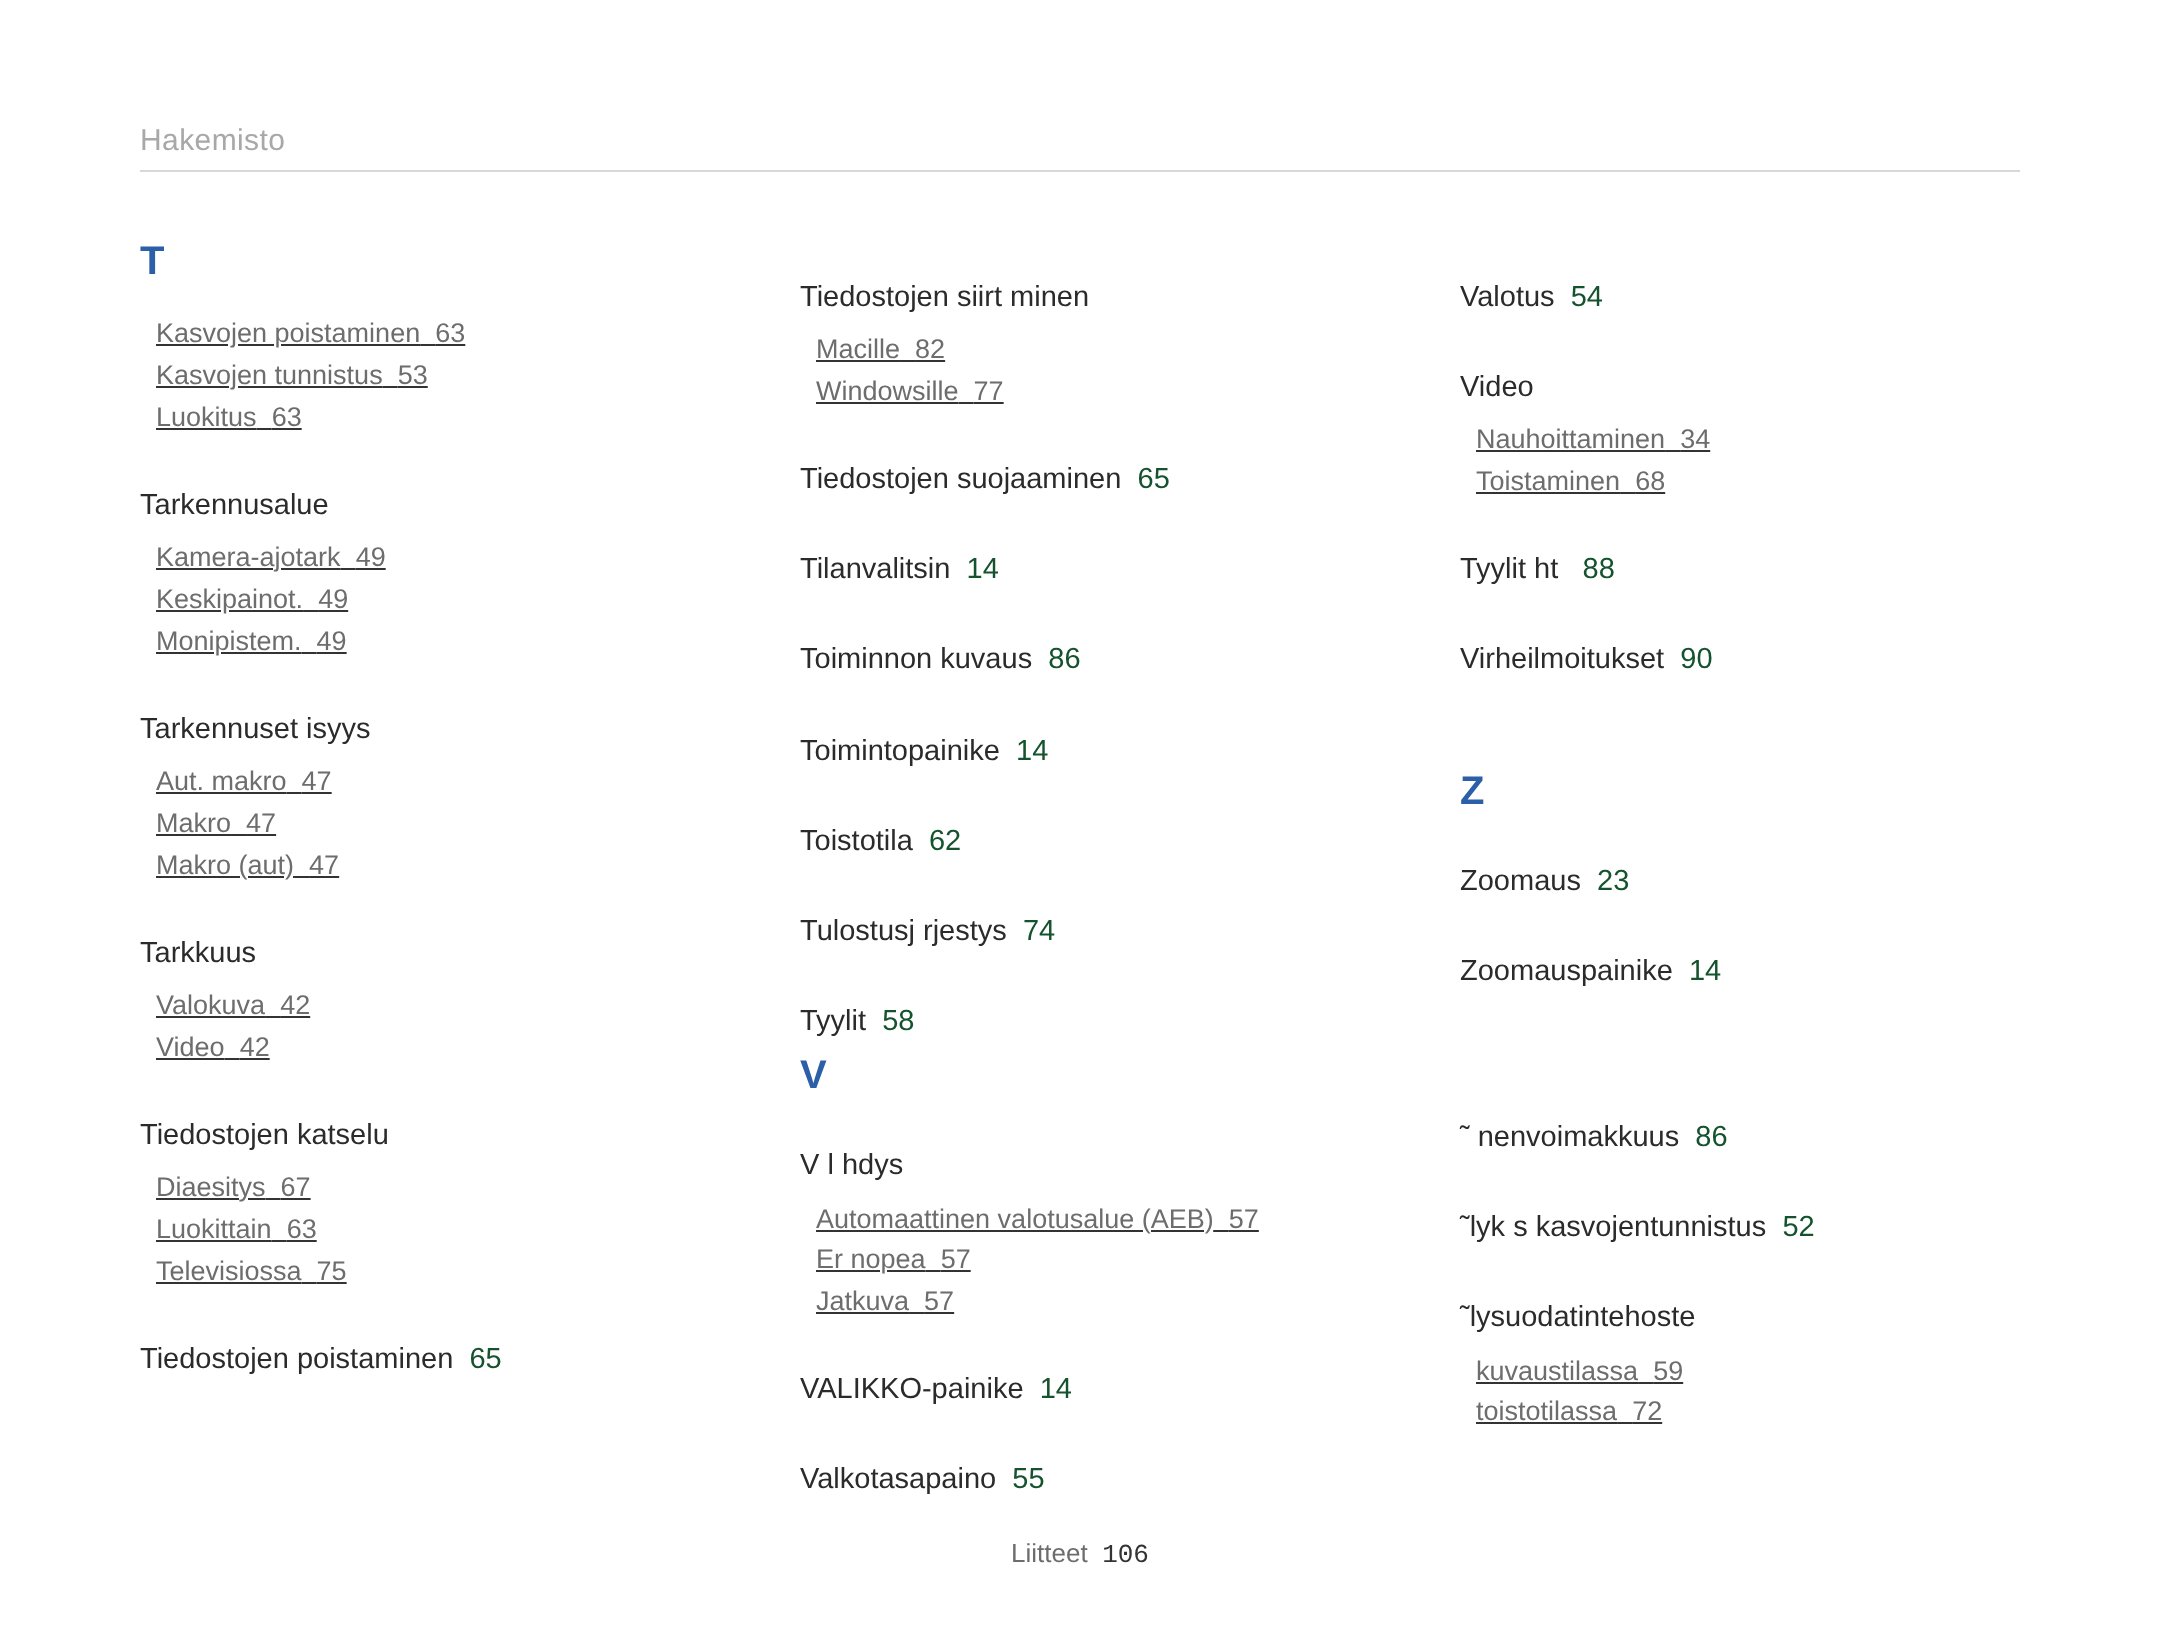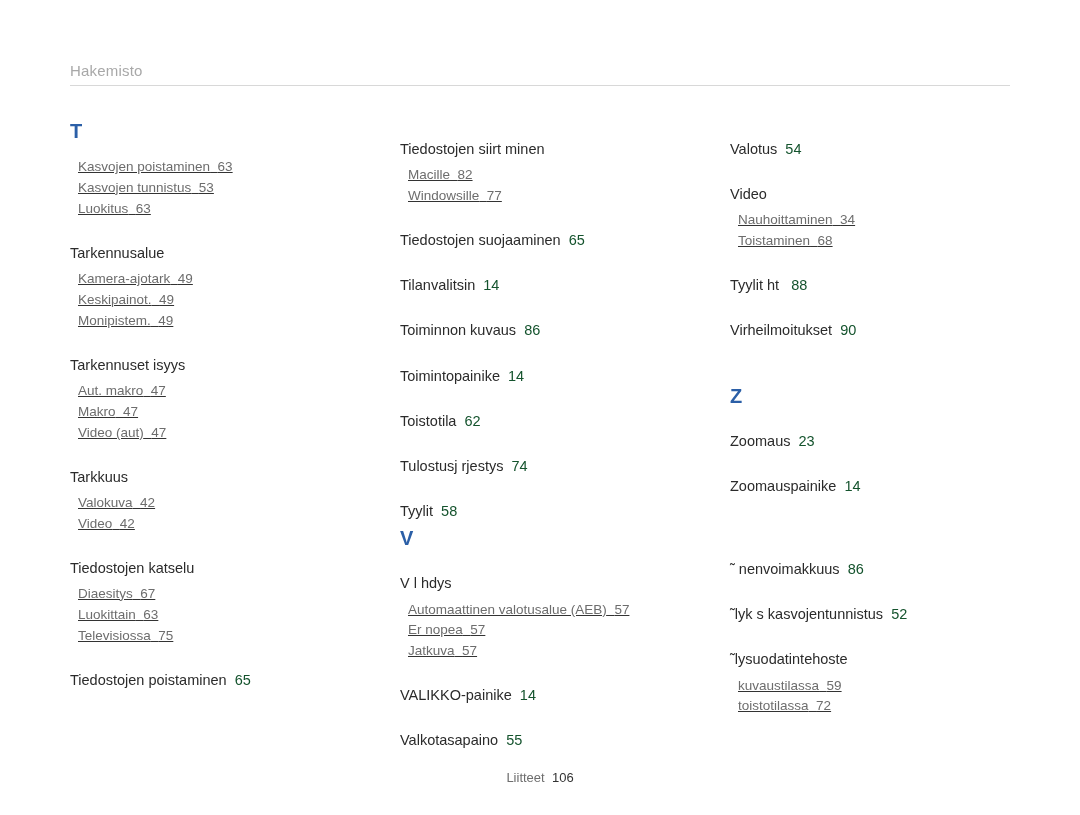--- a/index.html
+++ b/index.html
@@ -9,21 +9,21 @@
   .header-rule { border: none; border-top: 1px solid #d8d8d8; margin-bottom: 30px; }
   .columns { display: flex; gap: 50px; }
   .col { flex: 1; }
   .letter { font-size: 20px; color: #2b5fa7; font-weight: 700; margin-top: 4px; margin-bottom: 14px; }
   .entry-main { font-size: 14.5px; color: #2b2b2b; margin-top: 22px; margin-bottom: 4px; line-height: 1.6; }
   .entry-main .pg { color: #14532d; text-align: right; }
   .sub-list { margin-left: 8px; margin-bottom: 6px; text-decoration: underline; }
   .sub-item { font-size: 13.5px; color: #6d6d6d; line-height: 1.55; }
   .sub-item .pg { color: #6d6d6d; }
   .footer { position: absolute; bottom: 30px; left: 0; right: 0; text-align: center; font-size: 13px; color: #6d6d6d; }
-  .footer .pnum { color: #333; }
+  .footer .pnum { color: #333; font-family: Liberation Mono, monospace; }
 </style>
 </head>
 <body>
 
 <div class="page">
   <div class="header-title">Hakemisto</div>
   <hr class="header-rule">
   <div class="columns">
       <div class="col">
         <div class="letter">T</div>
@@ -35,21 +35,21 @@
         <div class="entry-main"><span>Tarkennusalue</span></div>
         <div class="sub-list">
           <div class="sub-item"><span>Kamera-ajotark</span>&nbsp;&nbsp;<span class="pg">49</span></div>
           <div class="sub-item"><span>Keskipainot.</span>&nbsp;&nbsp;<span class="pg">49</span></div>
           <div class="sub-item"><span>Monipistem.</span>&nbsp;&nbsp;<span class="pg">49</span></div>
         </div>
         <div class="entry-main"><span>Tarkennuset isyys</span></div>
         <div class="sub-list">
           <div class="sub-item"><span>Aut. makro</span>&nbsp;&nbsp;<span class="pg">47</span></div>
           <div class="sub-item"><span>Makro</span>&nbsp;&nbsp;<span class="pg">47</span></div>
-          <div class="sub-item"><span>Video (aut)</span>&nbsp;&nbsp;<span class="pg">47</span></div>
+          <div class="sub-item"><span>Makro (aut)</span>&nbsp;&nbsp;<span class="pg">47</span></div>
         </div>
         <div class="entry-main"><span>Tarkkuus</span></div>
         <div class="sub-list">
           <div class="sub-item"><span>Valokuva</span>&nbsp;&nbsp;<span class="pg">42</span></div>
           <div class="sub-item"><span>Video</span>&nbsp;&nbsp;<span class="pg">42</span></div>
         </div>
         <div class="entry-main"><span>Tiedostojen katselu</span></div>
         <div class="sub-list">
           <div class="sub-item"><span>Diaesitys</span>&nbsp;&nbsp;<span class="pg">67</span></div>
           <div class="sub-item"><span>Luokittain</span>&nbsp;&nbsp;<span class="pg">63</span></div>

